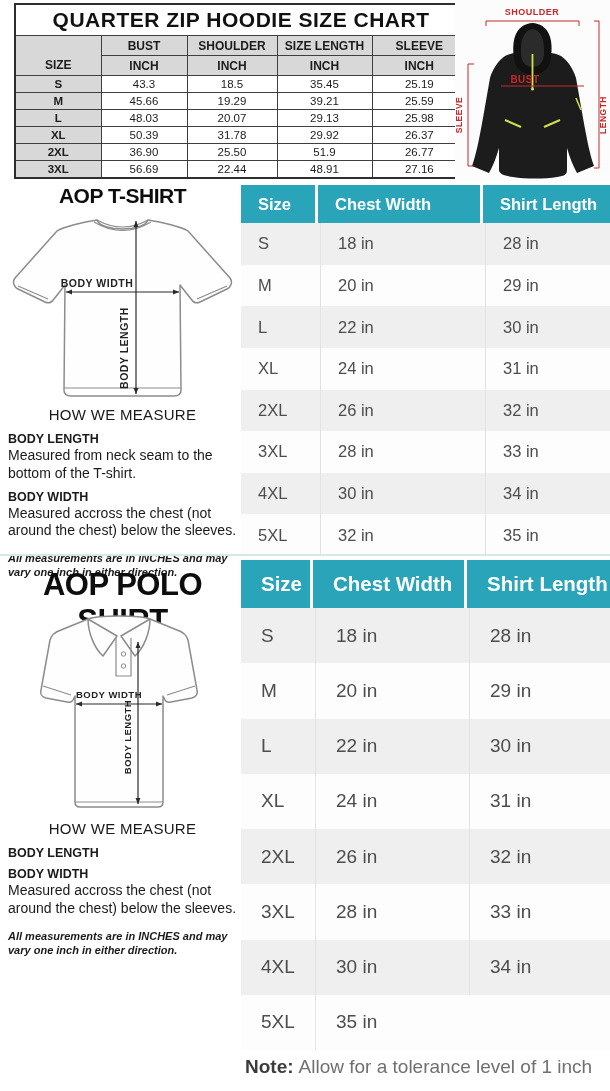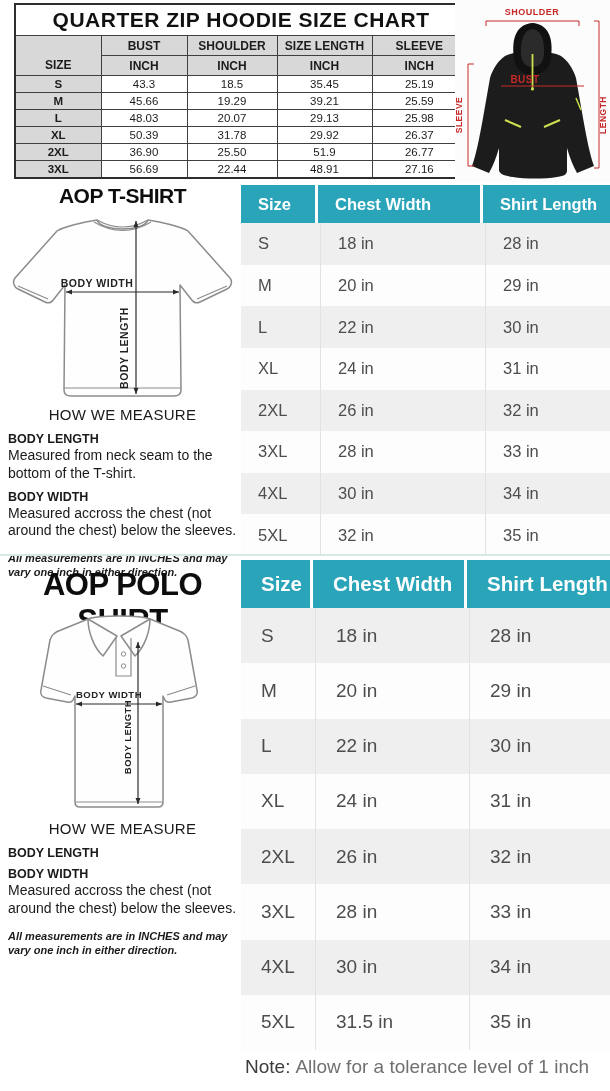--- a/index.html
+++ b/index.html
@@ -66,21 +66,21 @@
   .polo-table .hc2{width:154px;padding-left:20px;border-right:3px solid #fff;}
   .polo-table .hc3{flex:1;padding-left:20px;}
   .polo-table .st-row{font-size:19px;}
   .polo-table .bc1{width:75px;padding-left:20px;}
   .polo-table .bc2{width:154px;padding-left:20px;}
   .polo-table .bc3{flex:1;padding-left:20px;}
 
   .divider{position:absolute;left:0;top:554px;width:610px;height:2px;background:#d5eae3;}
 
   .note{position:absolute;left:245px;top:1056px;font-size:19px;color:#707070;}
-  .note b{color:#3c3c3c;font-weight:400;margin-right:5px;}
+  .note b{color:#3c3c3c;font-weight:700;margin-right:5px;}
 
   
   .ann{fill:#c62828;font-weight:700;letter-spacing:.5px;}
 </style>
 </head>
 <body>
 
 <div class="page">
 
   <table class="ht">
@@ -340,21 +340,20 @@
           <div class="bc bc2">28 in</div>
           <div class="bc bc3">33 in</div>
         </div>
       <div class="st-row">
           <div class="bc bc1">4XL</div>
           <div class="bc bc2">30 in</div>
           <div class="bc bc3">34 in</div>
         </div>
       <div class="st-row">
           <div class="bc bc1">5XL</div>
-          <div class="bc bc2">31.5 in</div>
           <div class="bc bc3">35 in</div>
         </div>
     </div>
   </div>
 
   <div class="note">
     <b>Note:</b><span>Allow for a tolerance level of 1 inch</span>
   </div>
 
 </div>

